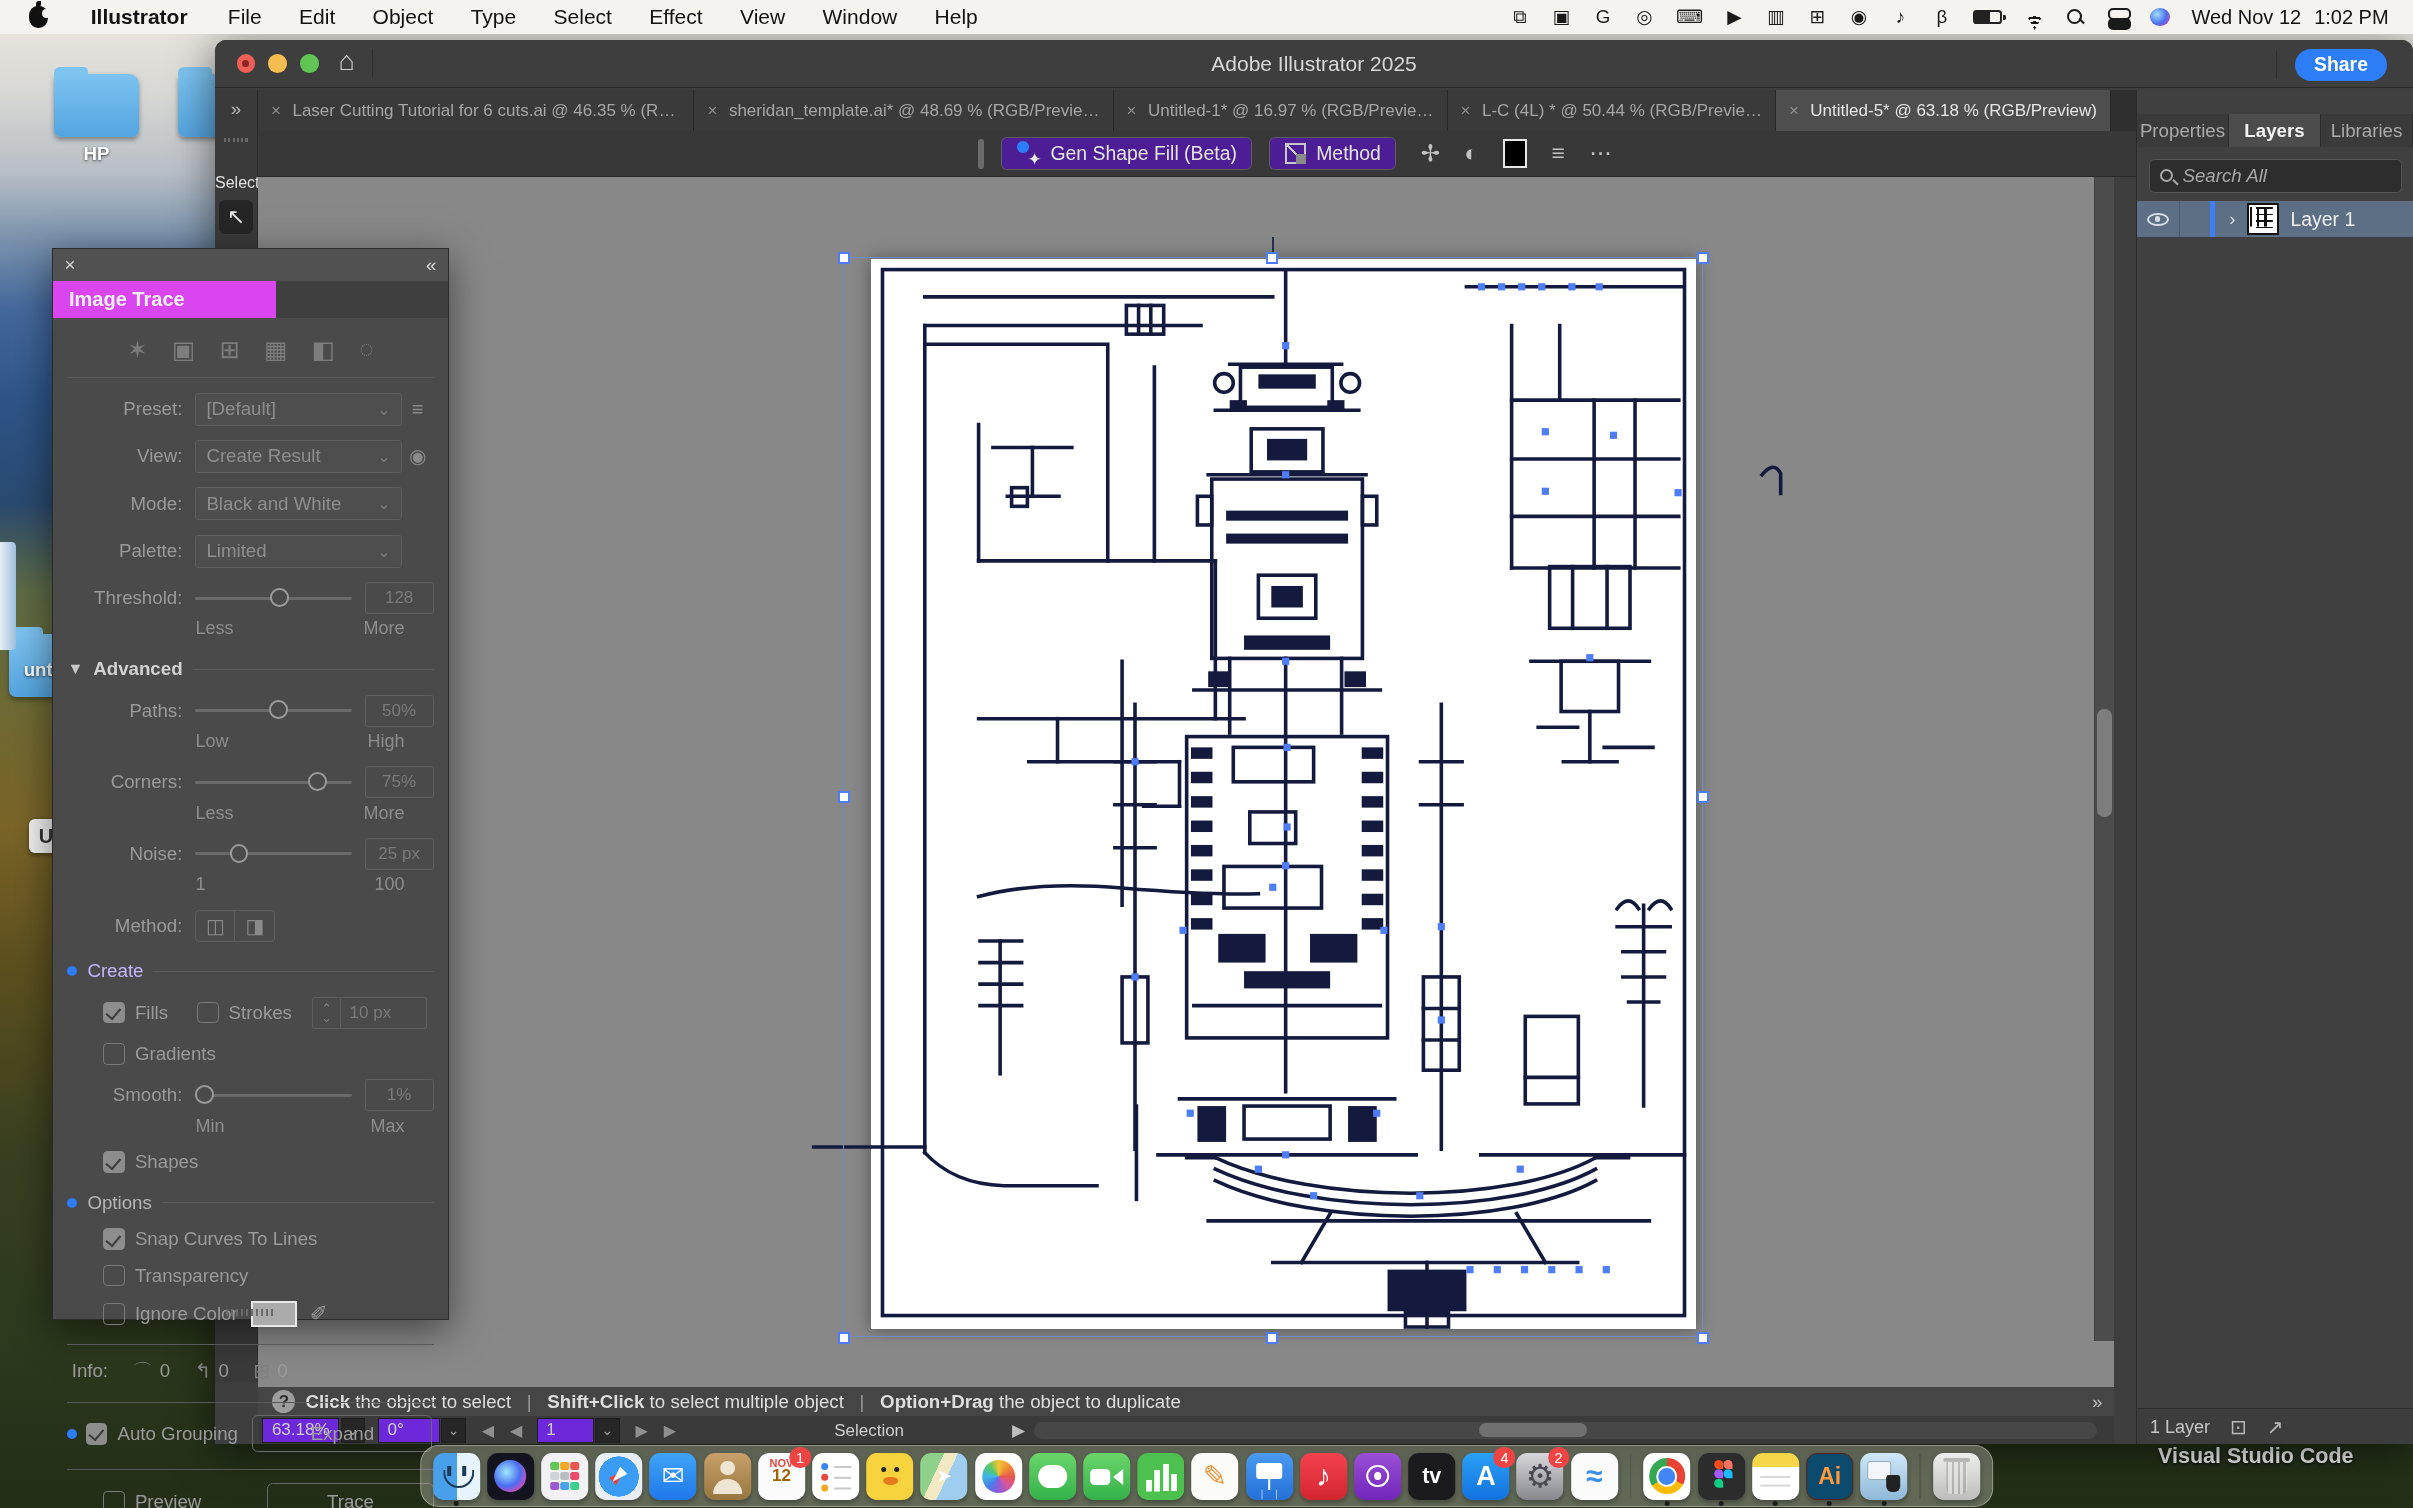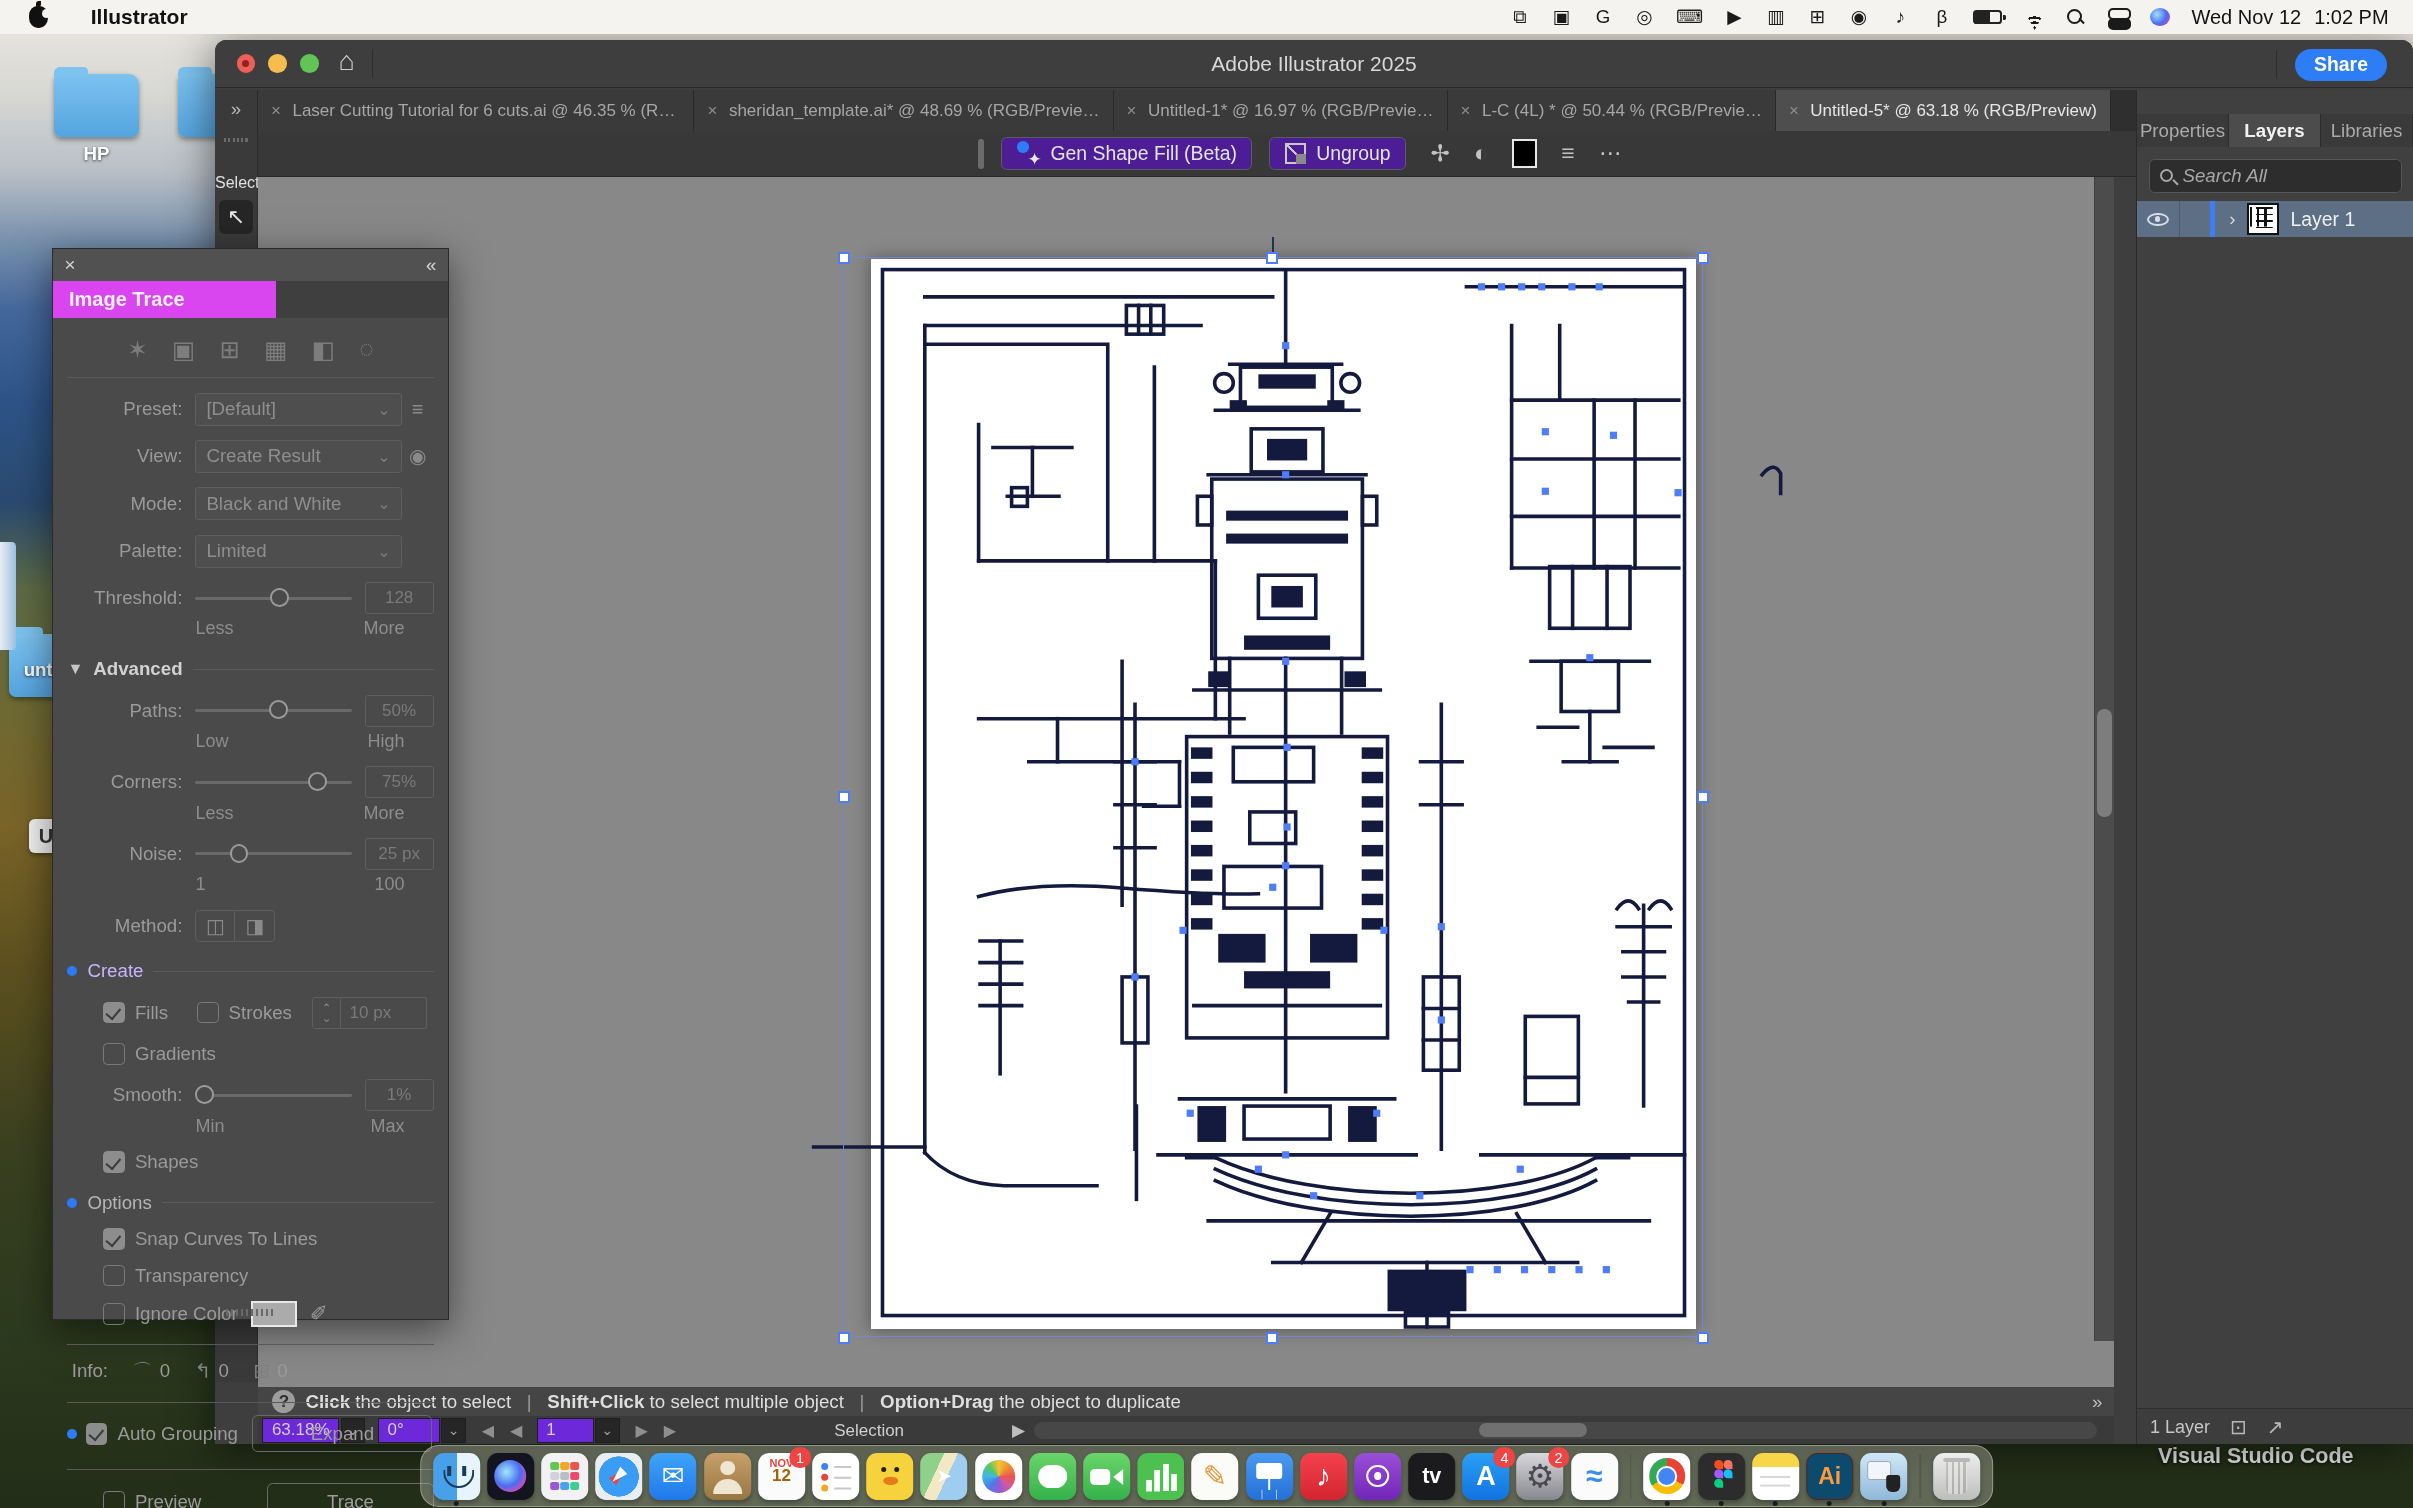--- a/index.html
+++ b/index.html
@@ -244,20 +244,31 @@
 <div class="abs folder" style="left:178px;top:74px;"></div>
 <div class="abs folder" style="left:8.6px;top:571px;"></div>
 <div class="abs desk-label" style="left:0;top:659px;width:93px;">untitl</div>
 <div id="side-sliver" class="abs"></div>
 <div id="u-file" class="abs" style="left:29px;top:819px;">U</div>
 <div id="vscode-label" class="abs" style="left:2158px;top:1444px;">Visual Studio Code</div>
 
 <div id="menubar" class="abs">
   <span class="apple"></span>
   <span class="mi app">Illustrator</span>
+  <span style="display:flex">
+        <span class="mi">File</span>
+        <span class="mi">Edit</span>
+        <span class="mi">Object</span>
+        <span class="mi">Type</span>
+        <span class="mi">Select</span>
+        <span class="mi">Effect</span>
+        <span class="mi">View</span>
+        <span class="mi">Window</span>
+        <span class="mi">Help</span>
+      </span>
   <span id="mb-right">
     <span style="display:flex;align-items:center;gap:21.5px">
           <span class="mb-ic"><span>⧉</span></span>
           <span class="mb-ic"><span>▣</span></span>
           <span class="mb-ic"><span>G</span></span>
           <span class="mb-ic"><span>◎</span></span>
           <span class="mb-ic"><span>⌨</span></span>
           <span class="mb-ic"><span>▶</span></span>
           <span class="mb-ic"><span>▥</span></span>
           <span class="mb-ic"><span>⊞</span></span>
@@ -317,21 +328,21 @@
   </div>
 
   <div id="ctrlbar" class="abs">
     <div id="ctrl-grip"></div>
     <div class="ctrl-btn">
           <span class="gsf-ic"></span>
           <span>Gen Shape Fill (Beta)</span>
         </div>
     <div class="ctrl-btn">
           <span class="ung-ic"></span>
-          <span>Ungroup</span>
+          <span>Method</span>
         </div>
     <span class="ctrl-ic">✢</span>
     <span class="ctrl-ic">◐</span>
     <span id="swatch"></span>
     <span class="ctrl-ic">≡</span>
     <span class="ctrl-ic">⋯</span>
   </div>
 
   <div id="toolscol" class="abs">
     <div class="grip"></div>

